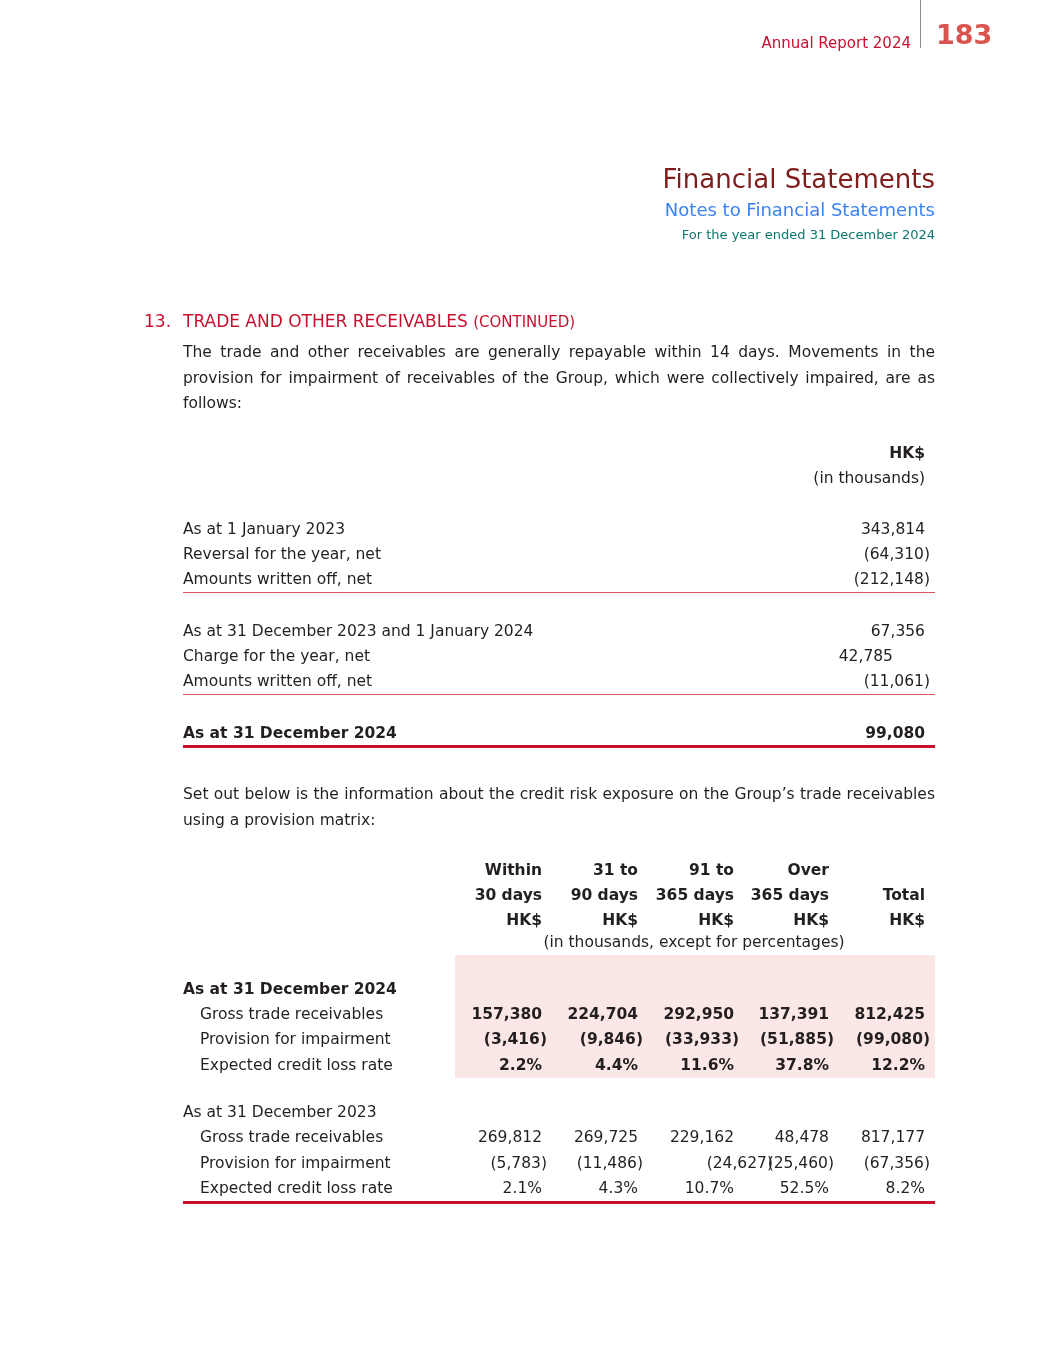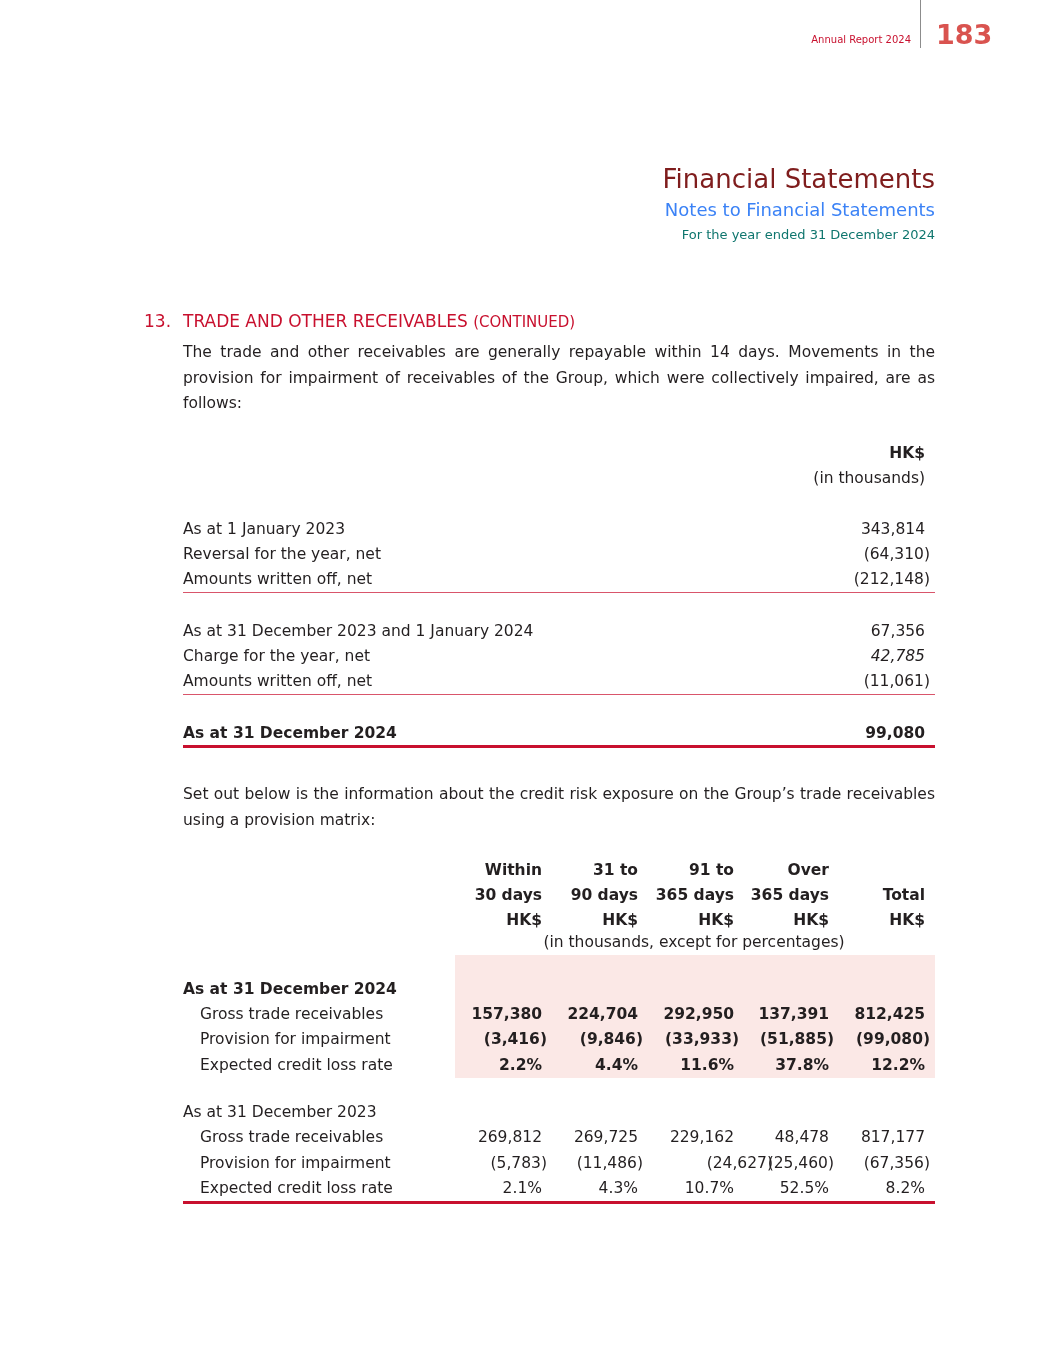--- a/index.html
+++ b/index.html
@@ -1,19 +1,19 @@
 <!DOCTYPE html>
 <html><head>
   <meta charset="utf-8">
   <style>
     html, body { margin: 0; padding: 0; background: #ffffff; }
     body { width: 1055px; height: 1365px; position: relative; overflow: hidden;
            font-family: "DejaVu Sans", sans-serif; color: #231f20; }
     .abs { position: absolute; }
-    .hdr-report { left: 0; width: 911px; top: 34px; text-align: right; font-size: 10px; color: #c8102e; }
+    .hdr-report { left: 0; width: 911px; top: 34px; text-align: right; font-size: 15px; color: #c8102e; }
     .hdr-divider { left: 920px; top: 0; width: 1px; height: 48px; background: #8c8c8c; }
     .hdr-page { left: 936px; top: 19px; font-size: 27px; color: #d9534f; font-weight: 700; }
     .title-main { left: 0; width: 935px; top: 164px; text-align: right; font-size: 26px; color: #7f1d1d; }
     .title-sub { left: 0; width: 935px; top: 199px; text-align: right; font-size: 18px; color: #3b82f6; }
     .title-period { left: 0; width: 935px; top: 227px; text-align: right; font-size: 13px; color: #0f766e; }
     .sec-num { left: 144px; top: 311px; font-size: 17px; color: #c8102e; }
     .sec-title { left: 183px; top: 311px; font-size: 17px; color: #c8102e; }
     .sec-title .cont { font-size: 15px; }
     .para { left: 183px; width: 752px; font-size: 15.5px; line-height: 25.5px; text-align: justify; text-align-last: left; }
     .para1 { top: 340px; }
@@ -54,21 +54,21 @@
 <div class="abs num" style="left:700px;width:230px;top:545px;">(64,310)</div>
 
 <div class="abs lbl" style="left:183px;top:570px;">Amounts written off, net</div>
 <div class="abs num" style="left:700px;width:230px;top:570px;">(212,148)</div>
 <div class="abs rule" style="left:183px;width:752px;top:592px;"></div>
 
 <div class="abs lbl" style="left:183px;top:622px;">As at 31 December 2023 and 1 January 2024</div>
 <div class="abs num" style="left:700px;width:225px;top:622px;">67,356</div>
 
 <div class="abs lbl" style="left:183px;top:647px;">Charge for the year, net</div>
-<div class="abs num" style="left:700px;width:225px;top:647px;font-style:italic;">42,785</div>
+<div class="abs num" style="left:668px;width:225px;top:647px;">42,785</div>
 
 <div class="abs lbl" style="left:183px;top:672px;">Amounts written off, net</div>
 <div class="abs num" style="left:700px;width:230px;top:672px;">(11,061)</div>
 <div class="abs rule" style="left:183px;width:752px;top:694px;"></div>
 
 <div class="abs lbl bold" style="left:183px;top:724px;">As at 31 December 2024</div>
 <div class="abs num bold" style="left:700px;width:225px;top:724px;">99,080</div>
 <div class="abs rule-thick" style="left:183px;width:752px;top:745px;"></div>
 
 <div class="abs para para2">Set out below is the information about the credit risk exposure on the Group’s trade receivables using a provision matrix:</div>

